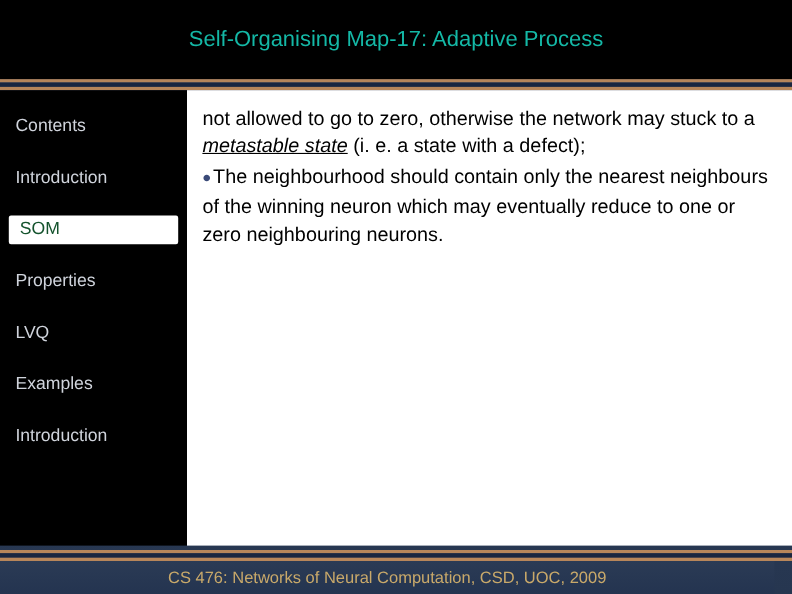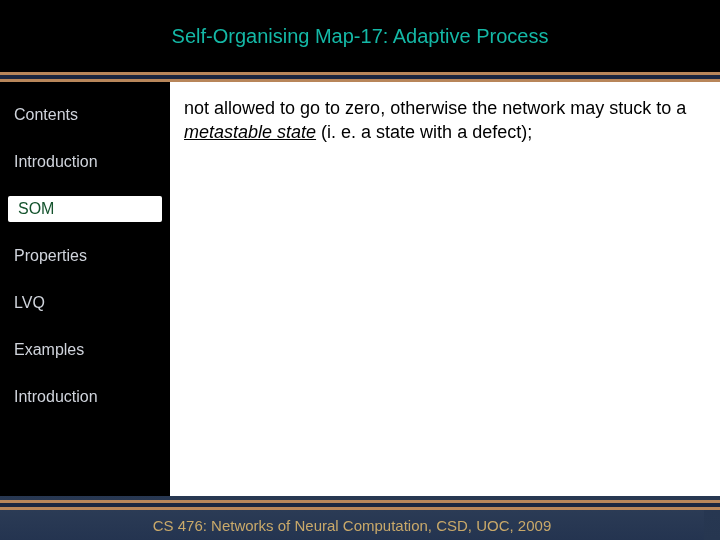--- a/index.html
+++ b/index.html
@@ -104,20 +104,23 @@
       <div class="nav-item">Properties</div>
       <div class="nav-item">LVQ</div>
       <div class="nav-item">Examples</div>
       <div class="nav-item">Introduction</div>
     </div>
 
     <div class="content">
       <div class="para">
         <span>not allowed to go to zero, otherwise the network may stuck to a </span><em class="under">metastable state</em><span> (i. e. a state with a defect);</span>
       </div>
+      <div class="para">
+        <span class="bullet-dot">•</span><span>The neighbourhood should contain only the nearest neighbours of the winning neuron which may eventually reduce to one or zero neighbouring neurons.</span>
+      </div>
     </div>
   </div>
 
   <div class="footer-bands">
     <div class="band-orange-top"></div>
     <div class="band-navy"></div>
     <div class="band-orange-bot"></div>
   </div>
   <div class="footer-text">CS 476: Networks of Neural Computation, CSD, UOC, 2009</div>
 

